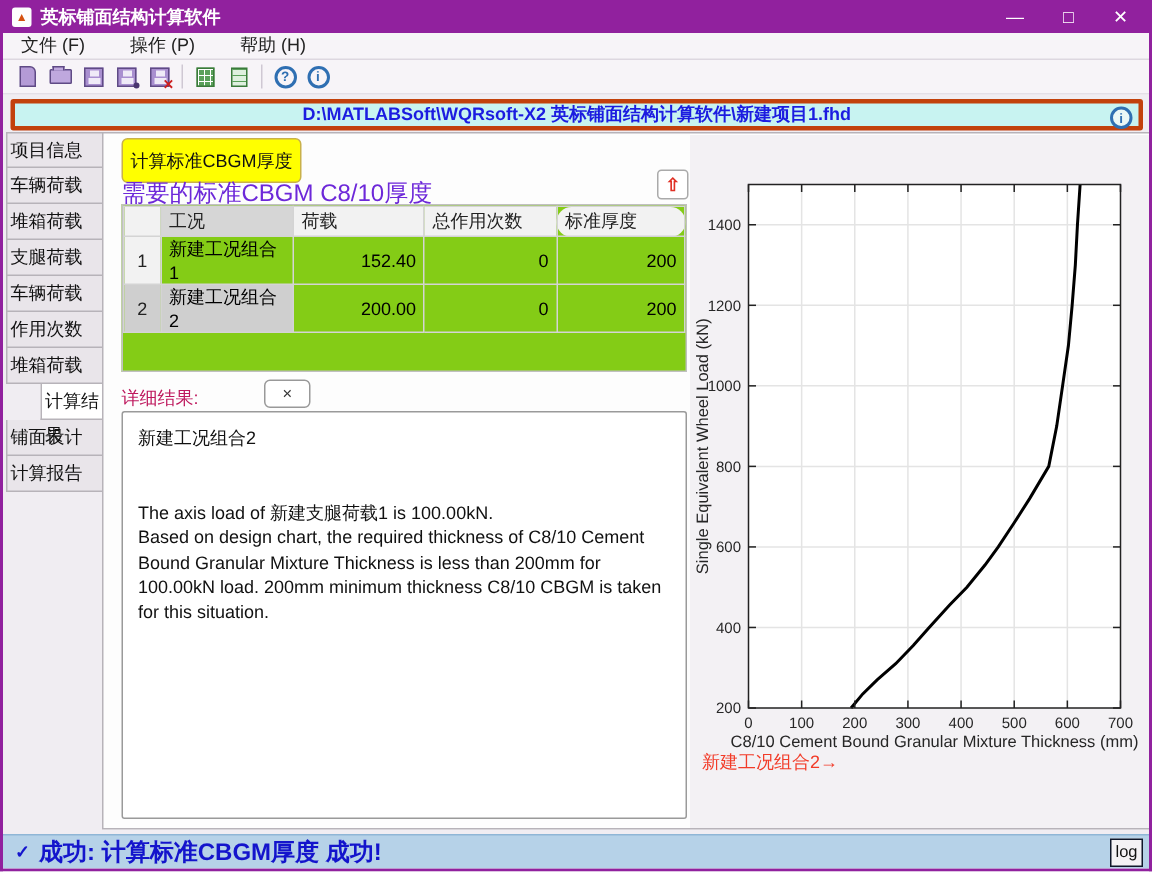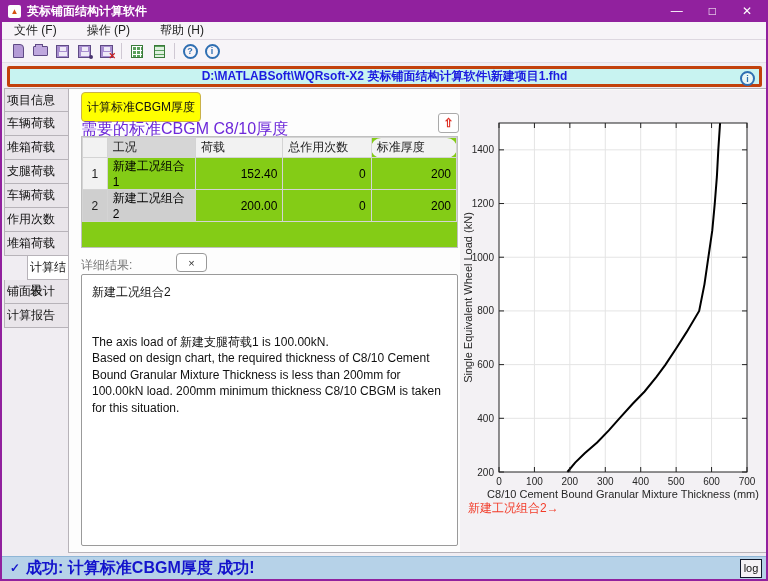--- a/index.html
+++ b/index.html
@@ -75,21 +75,21 @@
   table.grid { border-collapse:collapse; width:100%; font-size:12px; }
   table.grid th, table.grid td { border:1px solid #d4d4d4; height:20px; padding:0 5px; font-weight:normal; }
   table.grid th { background:#f2f2f2; text-align:left; color:#222; }
   table.grid th.colsel { background:#d6d6d6; }
   table.grid td.rownum { width:24px; text-align:center; background:#f2f2f2; color:#222; }
   table.grid td.name { width:86px; text-align:left; }
   table.grid td.num { text-align:right; }
   table.grid tr.selected td.rownum, table.grid tr.selected td.name { background:#cfcfcf; }
   .c-load { width:85px; } .c-times { width:86px; } .c-thick { width:83px;border-radius:10px; }
 
-  .detail-label { position:absolute; left:12px; top:168px; font-size:12px; color:#737373; }
+  .detail-label { position:absolute; left:12px; top:168px; font-size:12px; color:#be185d; }
   .detail-close { position:absolute; left:107px; top:164px; width:31px; height:19px; background:#fff;
                   border:1px solid #999; border-radius:4px; font-size:11px; color:#333;
                   display:flex; align-items:center; justify-content:center; }
   .detail-box { position:absolute; left:12px; top:185px; width:377px; height:272px; background:#fff;
                 border:1px solid #9a9a9a; border-radius:2px; padding:9px 10px; font-size:12px; color:#111;
                 line-height:1.38; white-space:pre-wrap; overflow:hidden; }
 
   
   .chart-panel { position:absolute; left:391px; top:1px; width:307px; height:462px; background:#f3f1f4; }
   .chart-panel svg { display:block; }

